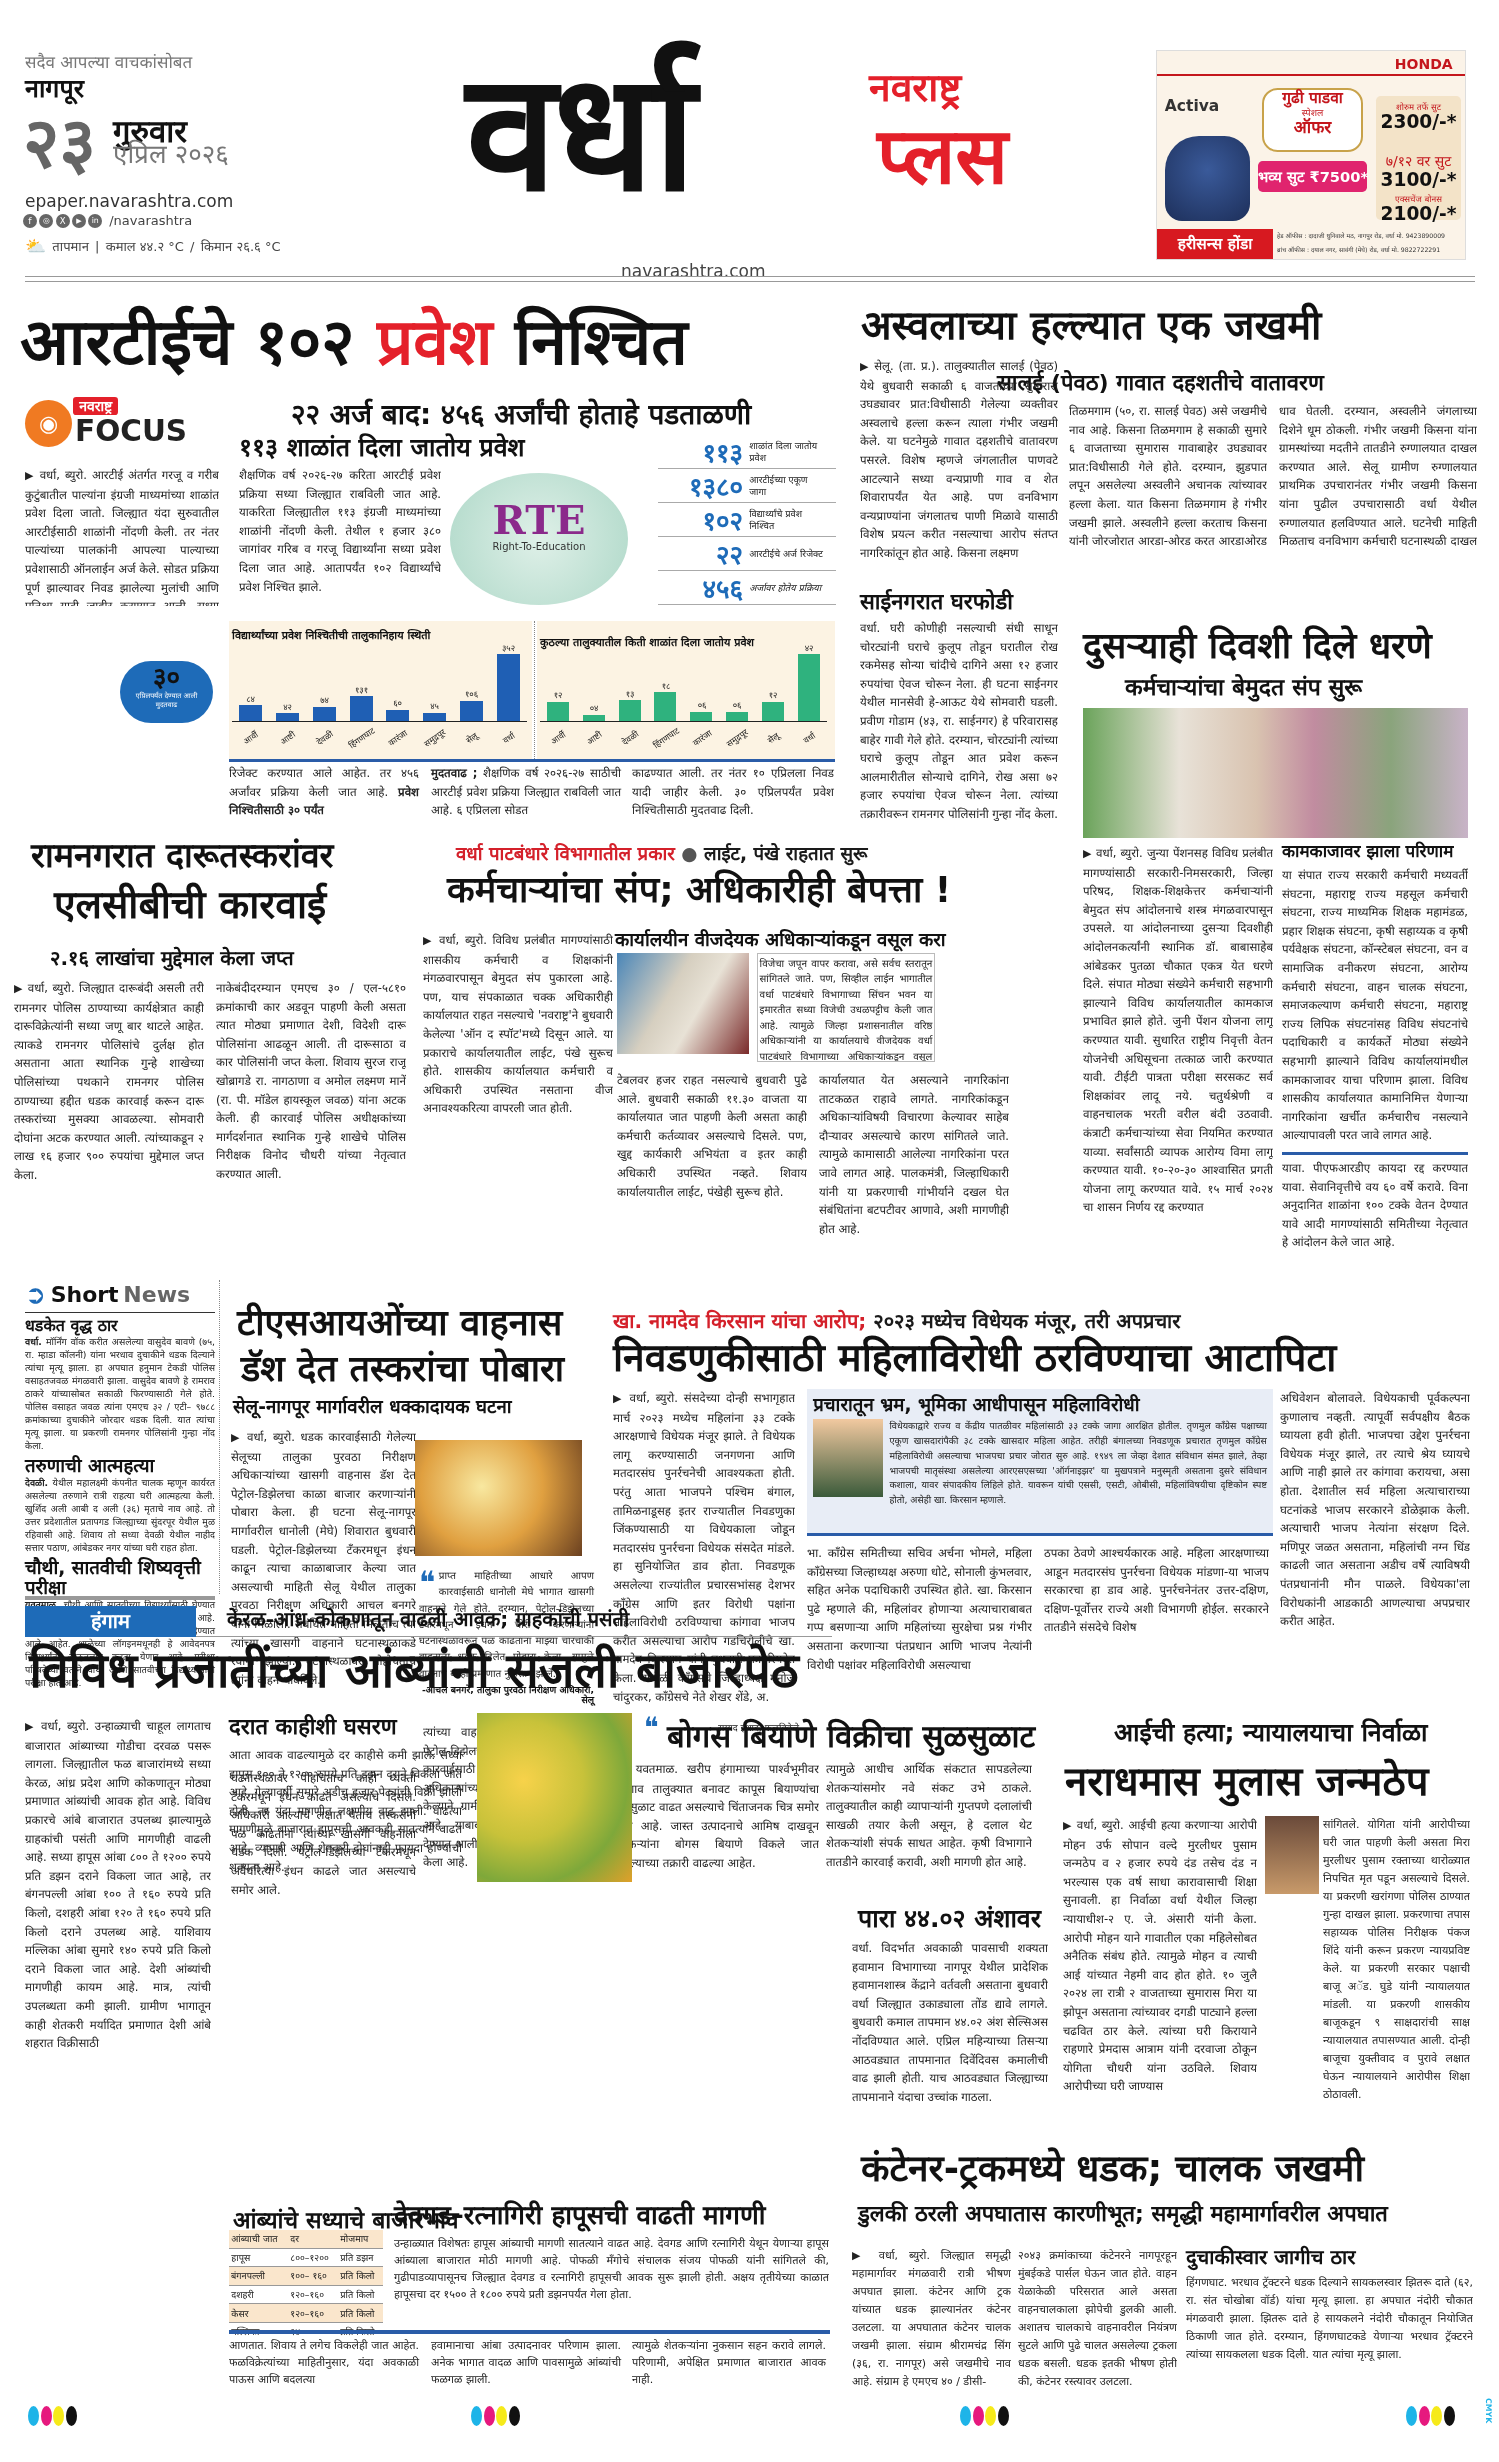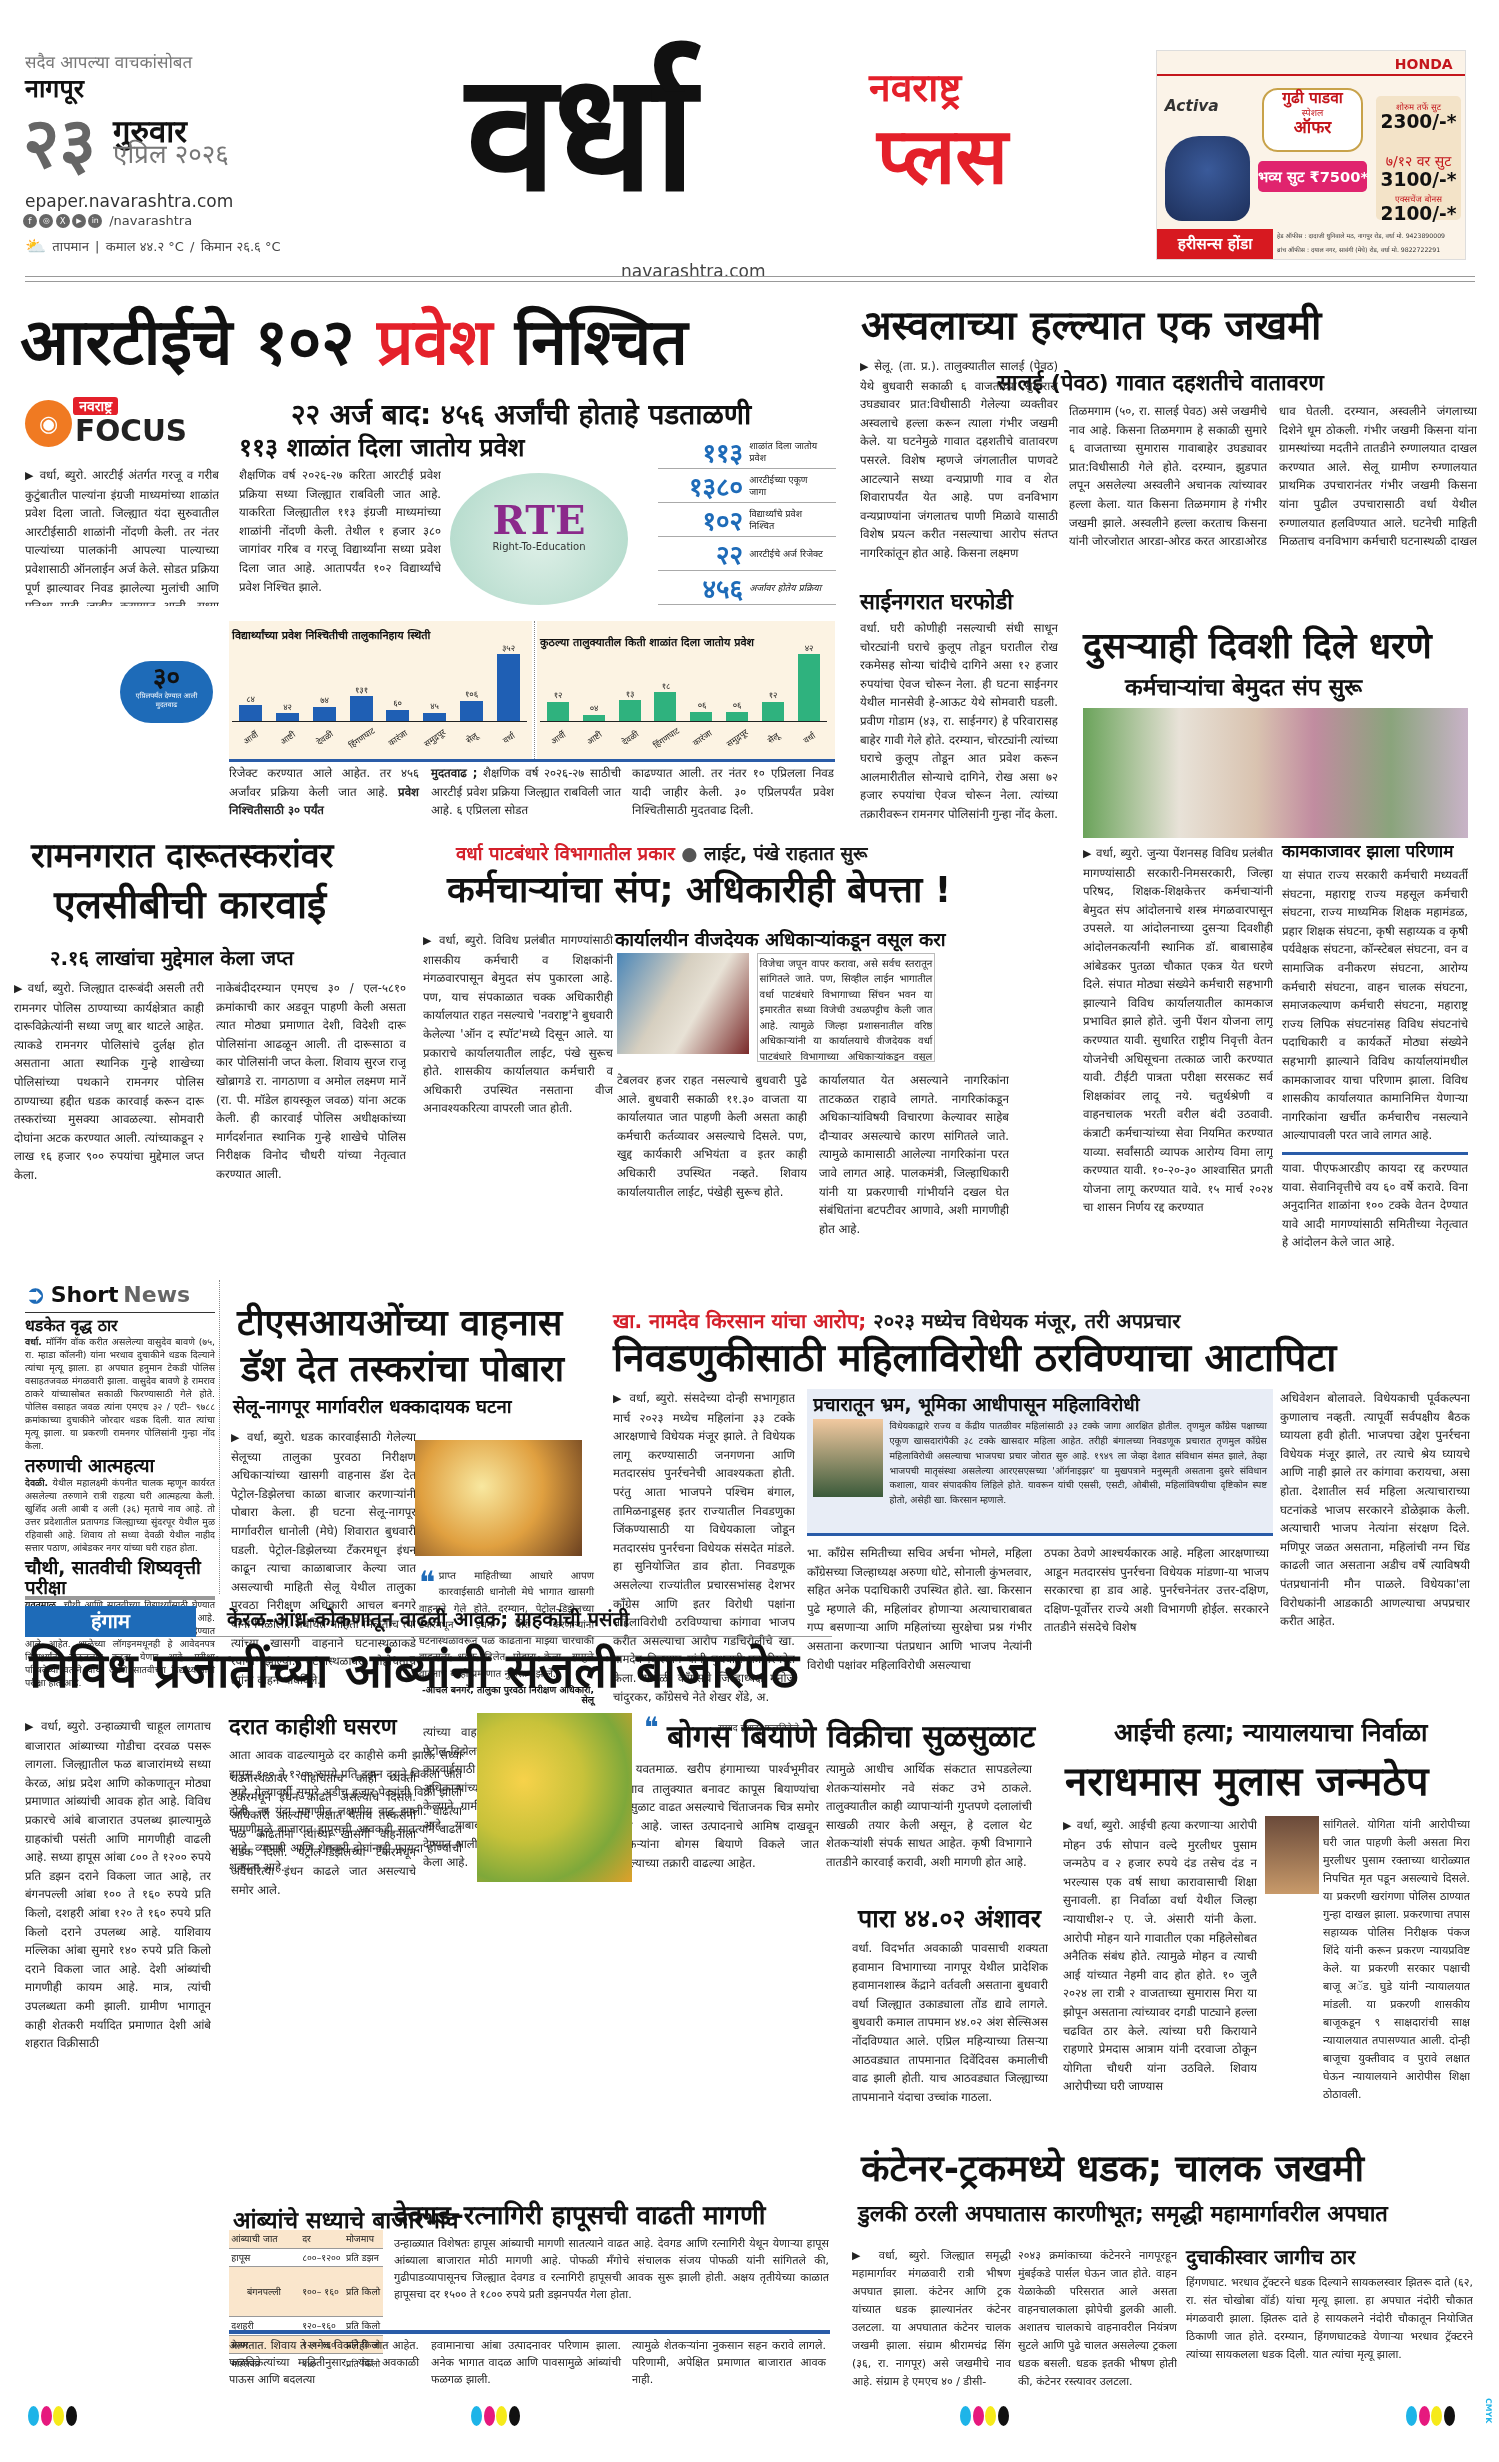--- a/index.html
+++ b/index.html
@@ -46,21 +46,21 @@
   </div>
 
   <div class="abs hd" style="left:466px;top:47px;font-size:163px;color:#111;letter-spacing:-3.1px">वर्धा</div>
   <div class="abs hd" style="left:869px;top:68px;font-size:39px;color:#e4202a">नवराष्ट्र</div>
   <div class="abs hd" style="left:877px;top:116px;font-size:78px;color:#e4202a">प्लस</div>
   <div class="abs" style="left:621px;top:261px;font-size:17px;color:#444">navarashtra.com</div>
 
   <div class="abs" style="left:1156px;top:50px;width:310px;height:210px;background:#fbf3e8;border:0.8px solid #ddd;overflow:hidden">
     <div class="abs" style="right:12.4px;top:4.7px;color:#c4161c;font-size:14px;font-weight:bold">HONDA</div>
     <div class="abs" style="left:0;top:23px;width:310px;height:2.3px;background:#c4161c"></div>
-    <div class="abs hd" style="left:7.8px;top:47px;font-size:15.5px;font-style:italic;color:#333">Activa</div>
+    <div class="abs hd" style="left:7.8px;top:47px;font-size:15.5px;color:#333">Activa</div>
     <div class="abs" style="left:7.8px;top:85px;width:85px;height:85px;background:radial-gradient(circle at 50% 40%,#3a5a9a,#1d2f5a);border-radius:40% 30% 20% 20%"></div>
     <div class="abs" style="left:105px;top:37px;width:101px;height:64px;border:2.3px solid #c8a24a;border-radius:15.5px;background:#fff;text-align:center">
       <div class="hd" style="font-size:15.5px;color:#c4161c;margin-top:0">गुढी पाडवा</div>
       <div style="font-size:9.3px;color:#c4161c">स्पेशल</div>
       <div class="hd" style="font-size:17px;color:#c4161c">ऑफर</div>
     </div>
     <div class="abs hd" style="left:101px;top:110px;width:109px;height:31px;background:#e0246e;color:#fff;font-size:14.7px;text-align:center;line-height:31px;border-radius:4.7px">भव्य सुट ₹7500*</div>
     <div class="abs" style="left:219px;top:45px;width:85px;height:124px;background:#f3e3c8;border-radius:4.7px;text-align:center">
       <div style="font-size:8.5px;color:#c4161c;margin-top:4.7px">शोरुम तर्फे सुट</div>
       <div class="hd" style="font-size:18.6px">2300/-*</div>
@@ -321,21 +321,21 @@
         <th style="text-align: left; padding: 2.3px; font-weight: normal;">मोजमाप</th>
       </tr>
     </thead>
   <tbody id="mango-tbody">
       <tr style="border-top: 0.8px solid rgb(153, 153, 153);">
         <td style="padding: 2.3px;">हापूस</td>
         <td style="padding: 2.3px;">८००–१२००</td>
         <td style="padding: 2.3px;">प्रति डझन</td>
       </tr>
       <tr style="border-top: 0.8px solid rgb(153, 153, 153); background: rgb(250, 230, 204);">
-        <td style="padding: 18px;">बंगनपल्ली</td>
+        <td style="padding: 2px;">बंगनपल्ली</td>
         <td style="padding: 2.3px;">१००– १६०</td>
         <td style="padding: 2.3px;">प्रति किलो</td>
       </tr>
       <tr style="border-top: 0.8px solid rgb(153, 153, 153);">
         <td style="padding: 2.3px;">दशहरी</td>
         <td style="padding: 2.3px;">१२०–१६०</td>
         <td style="padding: 2.3px;">प्रति किलो</td>
       </tr>
       <tr style="border-top: 0.8px solid rgb(153, 153, 153); background: rgb(250, 230, 204);">
         <td style="padding: 2.3px;">केसर</td>

